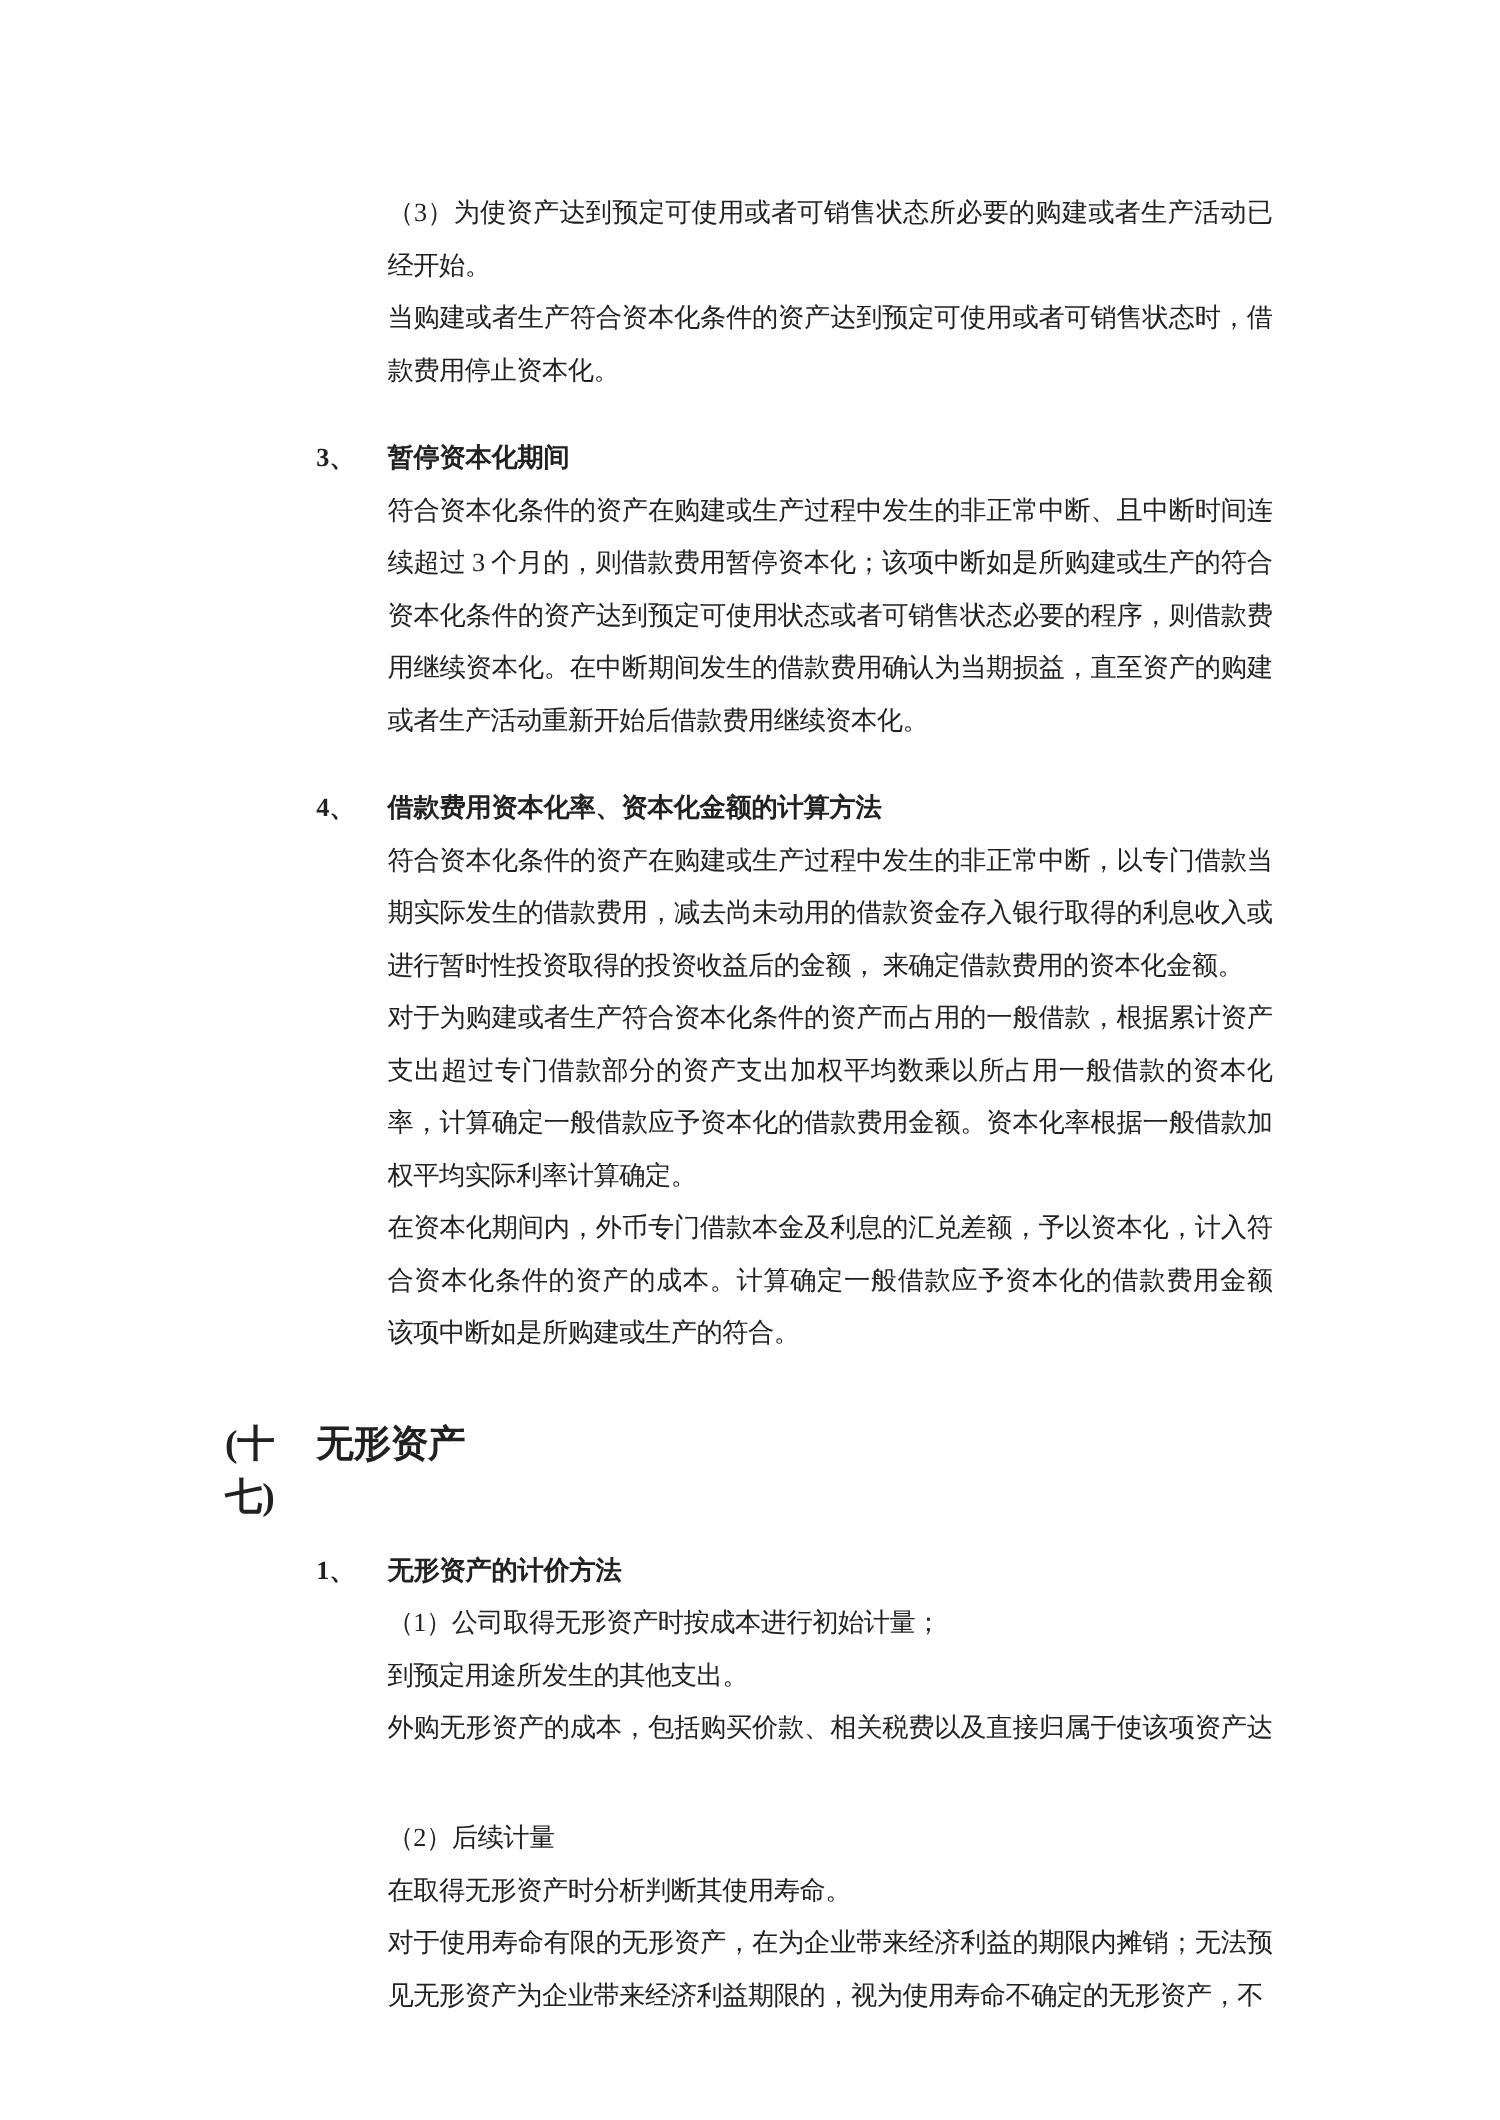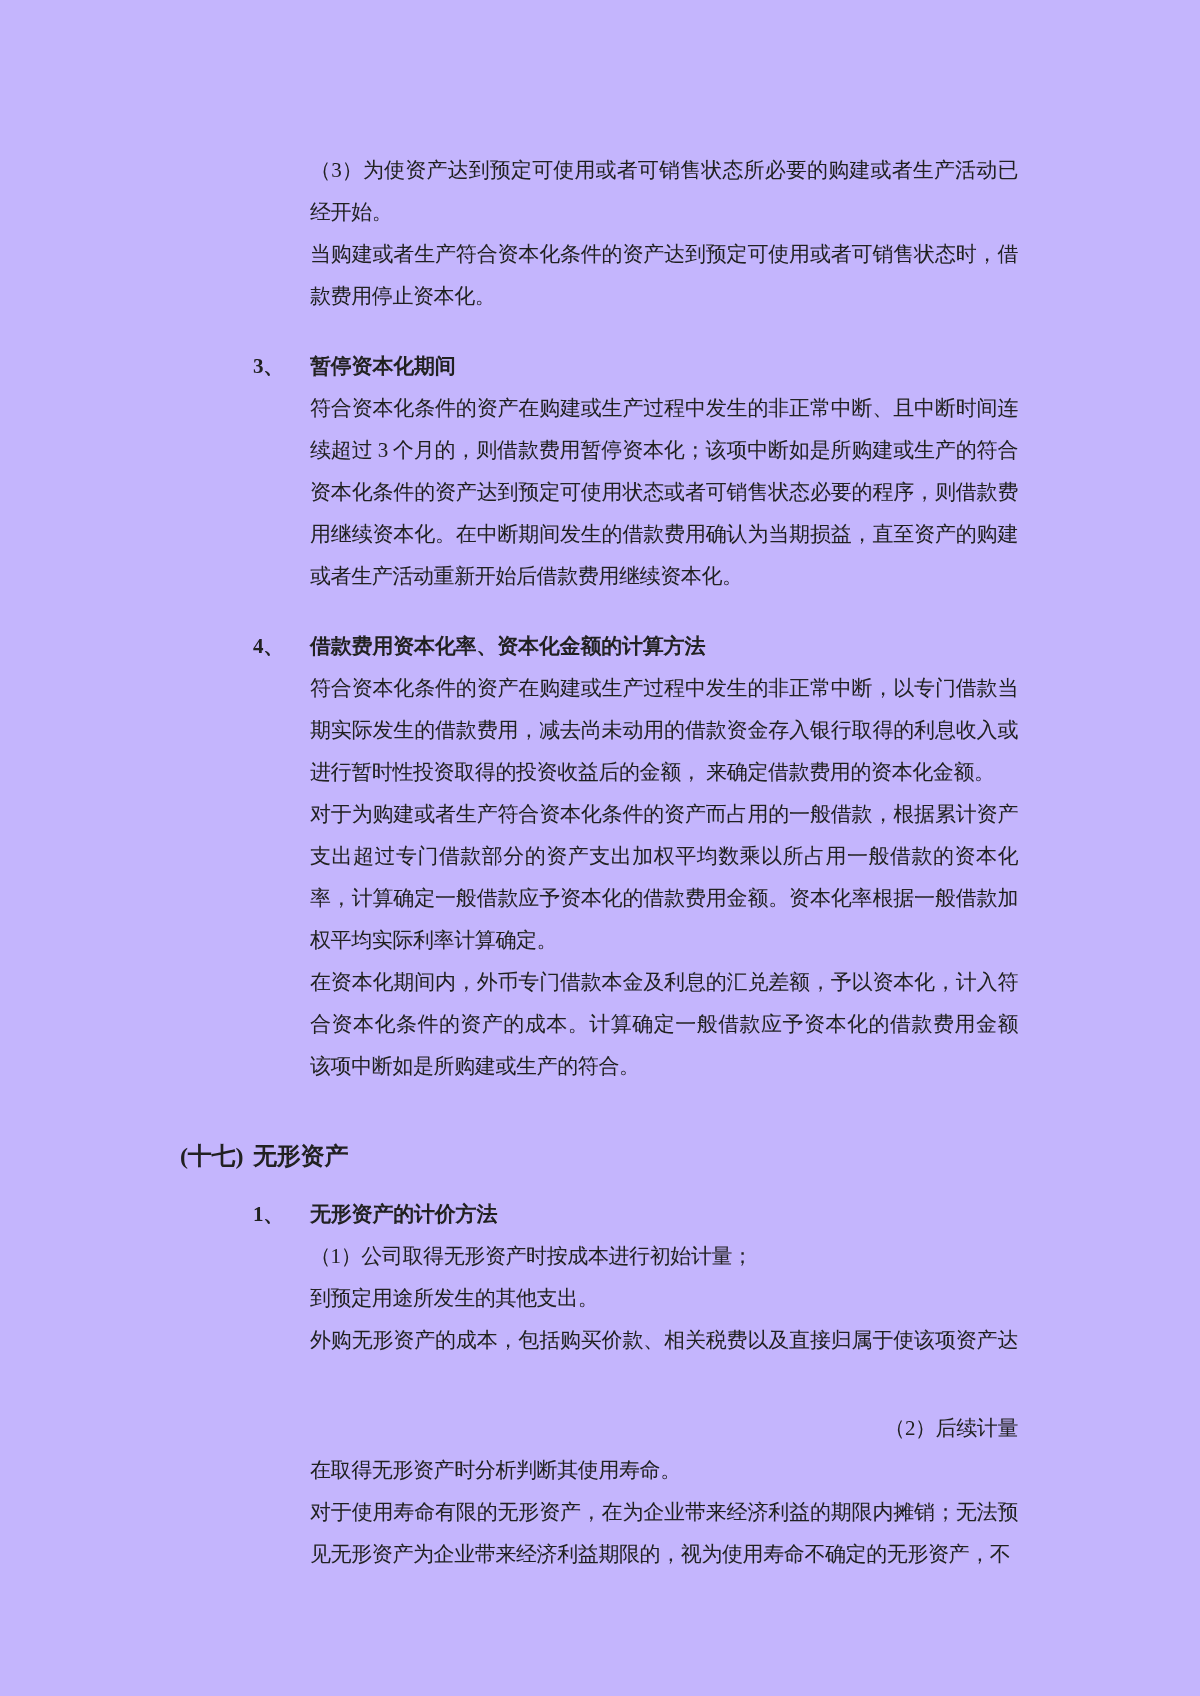--- a/index.html
+++ b/index.html
@@ -1,18 +1,18 @@
 <!DOCTYPE html>
 <html lang="zh"><head>
 <meta charset="utf-8">
 <style>
   html,body{margin:0;padding:0;background:#e8e8e8;}
   .page{
     width:1200px;height:1696px;
-    background:#c4b5fd;
+    background:#ffffff;
     position:relative;
     overflow:hidden;
     margin:0 auto;
     font-family:"Liberation Serif","DejaVu Serif",serif;
     color:#212121;
   }
   .doc{
     position:absolute;
     left:180px;top:149px;
     width:845px;
@@ -41,21 +41,21 @@
     font-weight:bold;
     font-size:21px;
     line-height:42px;
     letter-spacing:-0.2px;
   }
   .sub-num{width:57px;flex:none;}
   
   .sec{
     display:flex;
     font-weight:bold;
-    font-size:24px;
+    font-size:30px;
     line-height:42px;
     letter-spacing:-0.2px;
   }
   .sec-label{width:73px;flex:none;}
 </style>
 </head>
 <body>
 
 <div class="page">
   <div class="doc" id="doc">
@@ -106,21 +106,21 @@
         <span class="sub-num">1、</span>
         <span class="sub-title">无形资产的计价方法</span>
       </div>
       <div class="para">
         <div class="line">（1）公司取得无形资产时按成本进行初始计量；</div>
       </div>
       <div class="para">
         <div class="line">到预定用途所发生的其他支出。</div>
         <div class="line j">外购无形资产的成本，包括购买价款、相关税费以及直接归属于使该项资产达</div>
       </div>
-      <div class="para" style="margin-top: 46px; text-align: right;">
+      <div class="para" style="margin-top: 46px;">
         <div class="line">（2）后续计量</div>
       </div>
       <div class="para">
         <div class="line">在取得无形资产时分析判断其使用寿命。</div>
       </div>
       <div class="para">
         <div class="line j">对于使用寿命有限的无形资产，在为企业带来经济利益的期限内摊销；无法预</div>
         <div class="line">见无形资产为企业带来经济利益期限的，视为使用寿命不确定的无形资产，不</div>
       </div>
     </div>

